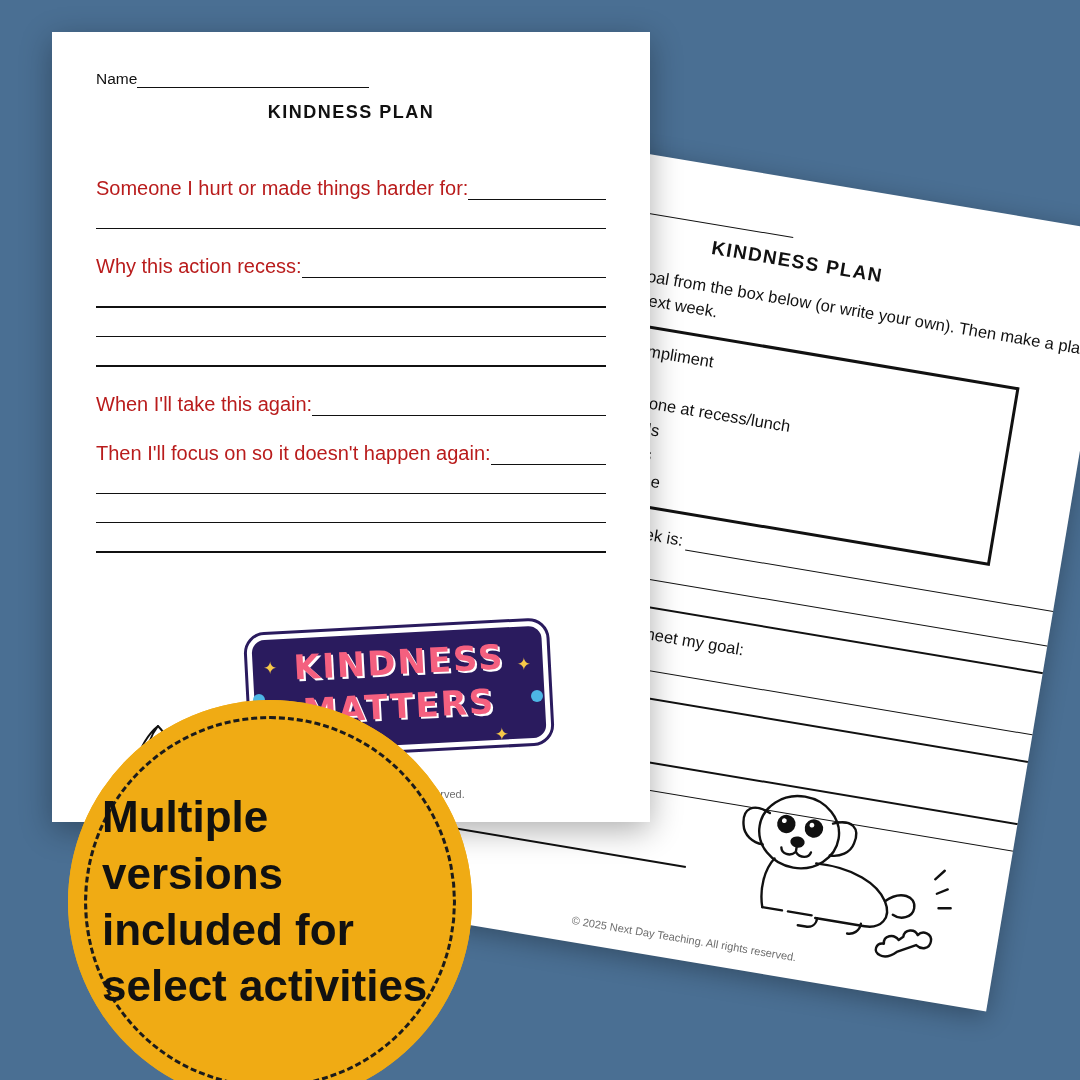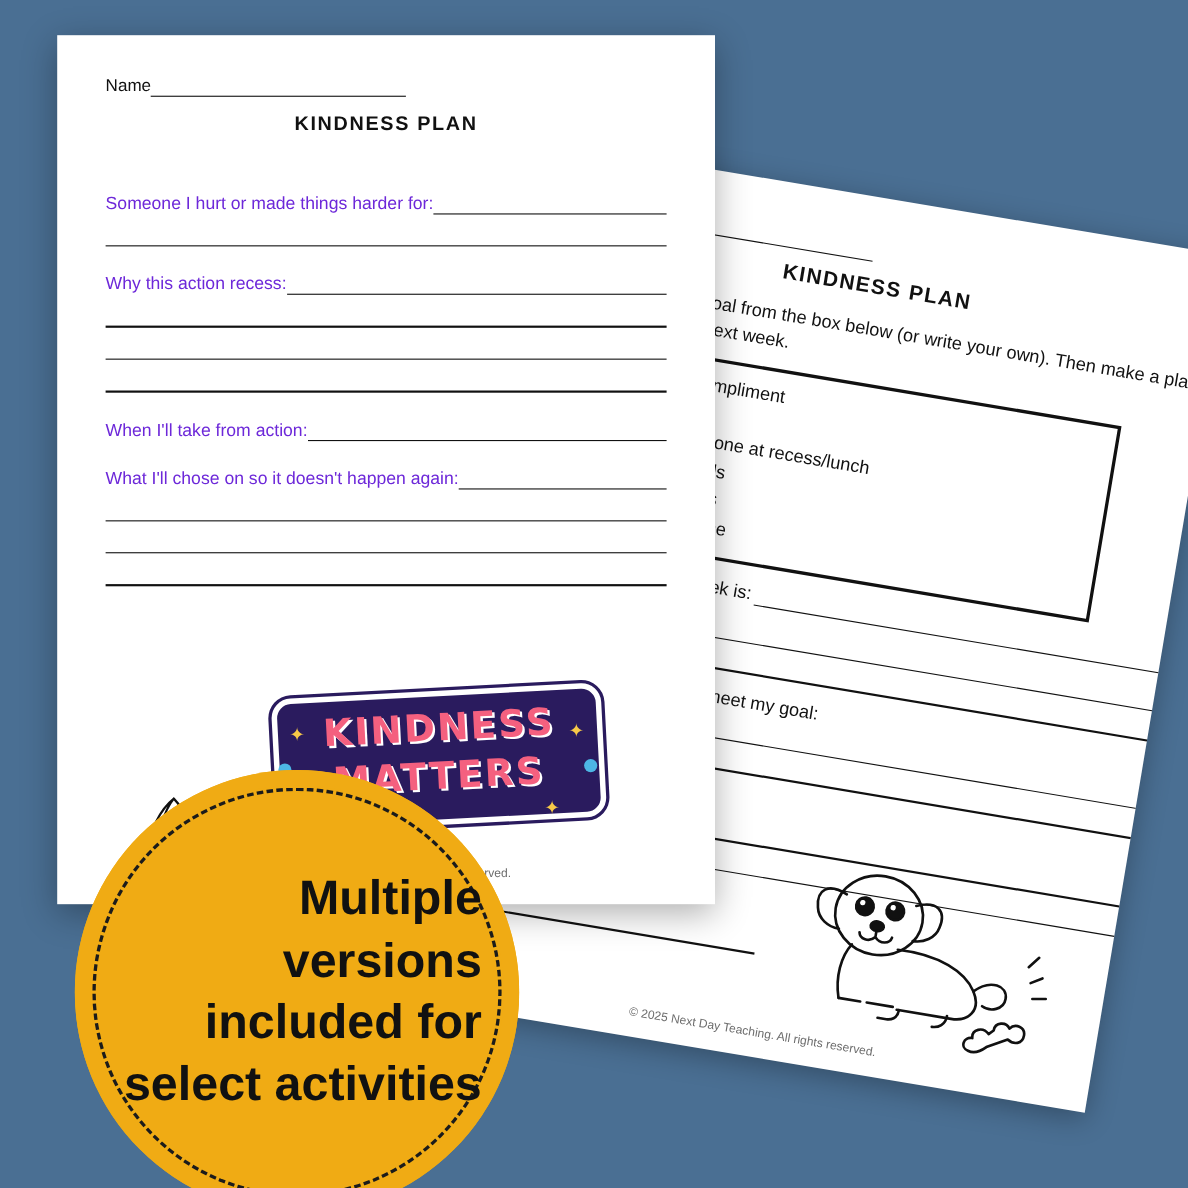--- a/index.html
+++ b/index.html
@@ -57,21 +57,21 @@
     box-shadow: 0 8px 30px rgba(0,0,0,0.32);
     padding:38px 44px 0 44px;
   }
   .f-name { font-size:15.5px; color:#111; display:flex; align-items:flex-end; white-space:nowrap; }
   .f-name .nm-line { border-bottom:1.5px solid #111; width:232px; height:14px; }
   .f-title {
     text-align:center; font-weight:bold; font-size:18px; letter-spacing:1.5px;
     margin-top:14px; color:#111;
   }
   .f-field {
-    font-size:16px; color:#6d28d9; margin-top:26px;
+    font-size:20px; color:#b91c1c; margin-top:26px;
     display:flex; align-items:flex-end; white-space:nowrap;text-align:center;
   }
   .f-field .fl { flex:1; border-bottom:1.4px solid #111; height:15px; }
   .f-line { height:1.4px; background:#111; margin-top:28px; }
 
   
   .sticker {
     position:absolute; left:197px; top:596px;
     width:300px; height:122px;
   }
@@ -120,21 +120,21 @@
     border-radius:50%;
     box-shadow: inset 0 0 0 14px #f0ab14;
     display:flex; align-items:center; justify-content:center;
   }
   .badge-dash {
     position:absolute; left:16px; top:16px; right:16px; bottom:16px;
     border:3px dashed #1b1b1b; border-radius:50%;
   }
   .badge-text {
     position:relative; z-index:2;
-    text-align:right; font-size:44px; line-height:1.28;
+    text-align:left; font-size:44px; line-height:1.28;
     font-weight:bold; color:#111; padding:0 34px;
     font-family:"Liberation Sans", sans-serif;
   }
 </style>
 </head>
 <body>
 
 <div class="sheet-back">
 
   <div class="back-name">
@@ -232,26 +232,26 @@
 
   <div class="f-field">
     <span>Why this action recess:</span>
     <span class="fl"></span>
   </div>
   <div class="f-line"></div>
   <div class="f-line"></div>
   <div class="f-line"></div>
 
   <div class="f-field">
-    <span>When I'll take from action:</span>
-    <span class="fl"></span>
-  </div>
-
-  <div class="f-field">
-    <span>What I'll chose on so it doesn't happen again:</span>
+    <span>When I'll take this again:</span>
+    <span class="fl"></span>
+  </div>
+
+  <div class="f-field">
+    <span>Then I'll focus on so it doesn't happen again:</span>
     <span class="fl"></span>
   </div>
   <div class="f-line"></div>
   <div class="f-line"></div>
   <div class="f-line"></div>
 
   <div class="sticker">
     <div class="sticker-inner"></div>
     <div class="sticker-t1">KINDNESS</div>
     <div class="sticker-t2">MATTERS</div>

